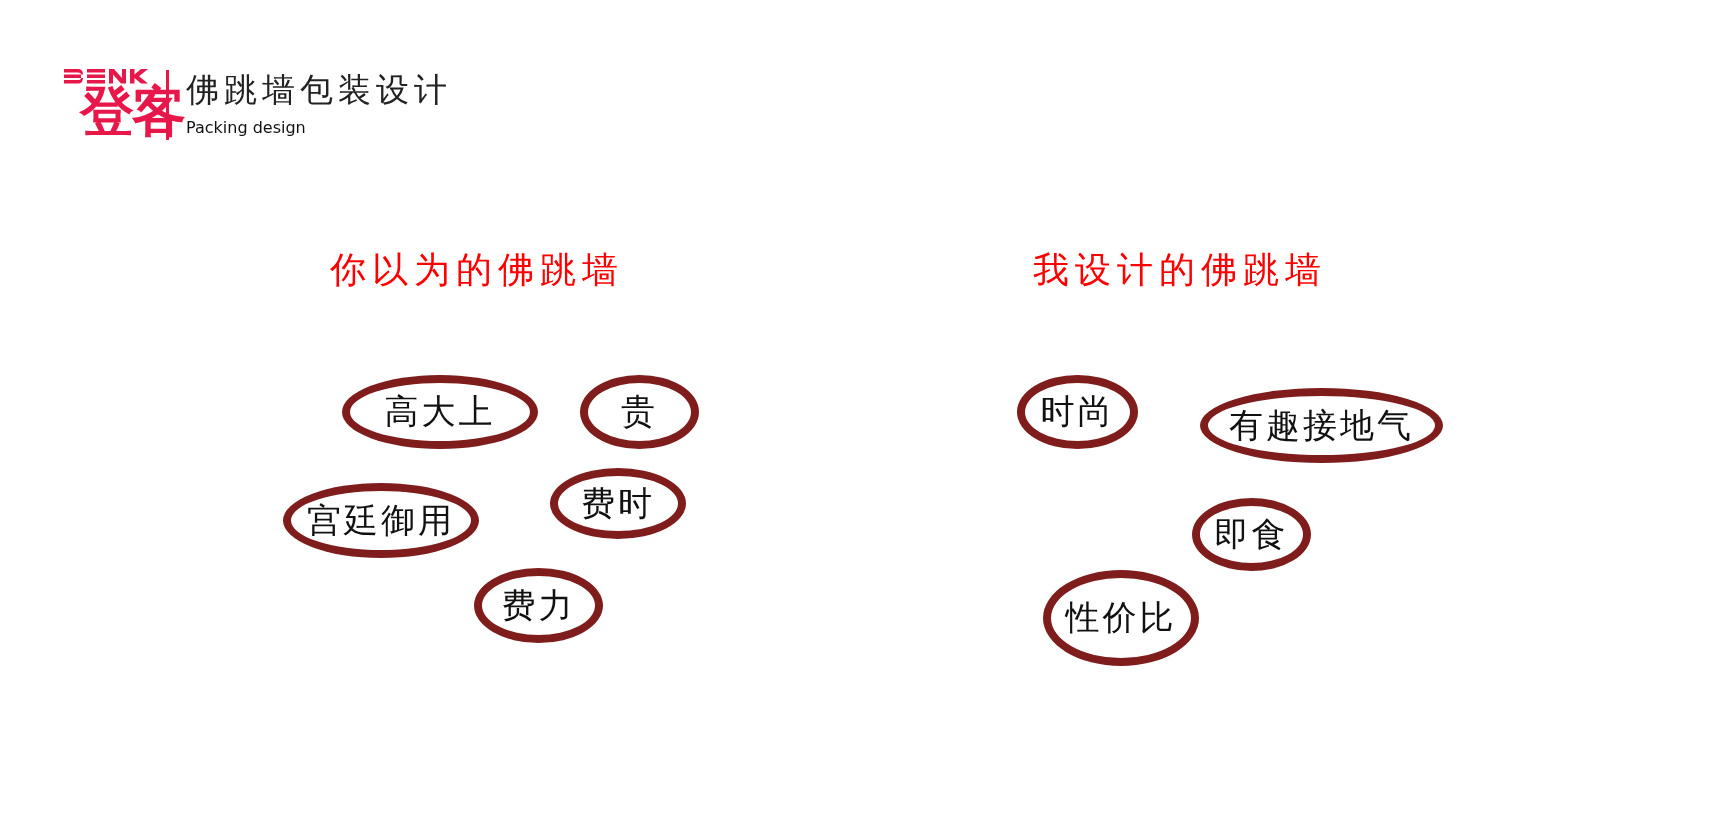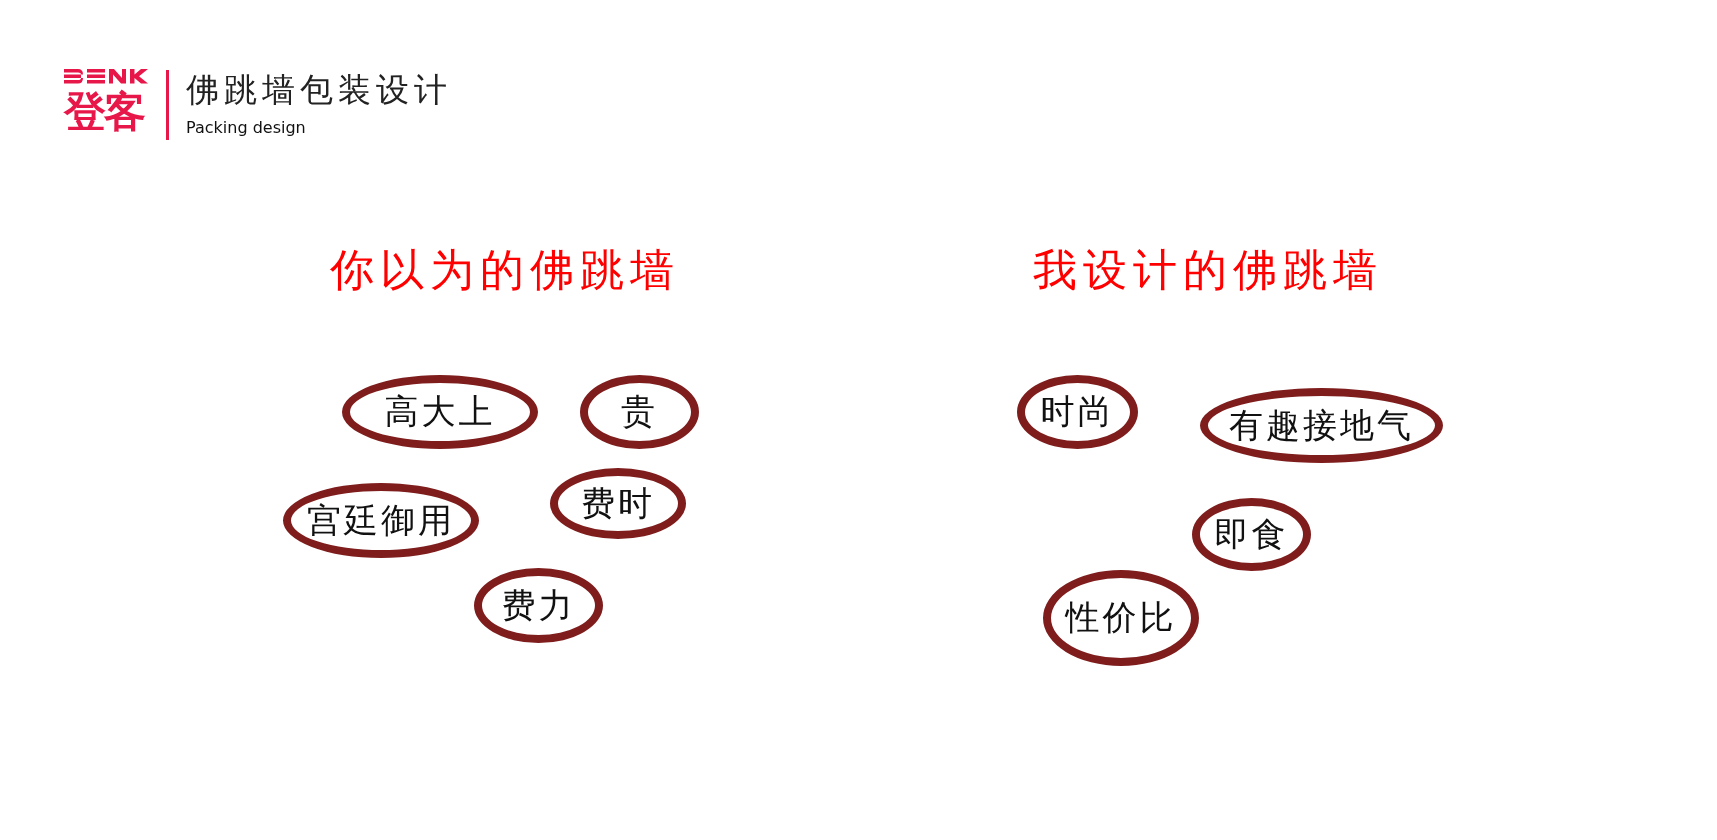--- a/index.html
+++ b/index.html
@@ -1,30 +1,30 @@
 <!DOCTYPE html>
 <html><head>
   <meta charset="utf-8">
   <style>
     html, body { margin: 0; padding: 0; background: #ffffff; }
     body { width: 1717px; height: 840px; position: relative; overflow: hidden;
            font-family: "DejaVu Serif", "Liberation Serif", serif; }
     .abs { position: absolute; }
     .logo-mark { left: 64px; top: 69px; width: 86px; height: 70px; }
-    .logo-cn { position: absolute; left: 0; top: 17px; width: 86px; height: 52px;
+    .logo-cn { position: absolute; left: 16px; top: 17px; width: 86px; height: 52px;
                color: #e8174a; font-family: "DejaVu Sans", "Liberation Sans", sans-serif;
-               font-weight: bold; font-size: 42px; line-height: 52px; letter-spacing: -2px;
+               font-weight: bold; font-size: 54px; line-height: 52px; letter-spacing: -2px;
                white-space: nowrap; }
     .logo-divider { left: 166px; top: 70px; width: 3px; height: 70px; background: #e8174a; }
     .brand-title { left: 186px; top: 70px; font-size: 33px; line-height: 40px; color: #222222;
                    letter-spacing: 5px; white-space: nowrap;
                    font-family: "DejaVu Serif", "Liberation Serif", serif; }
     .brand-subtitle { left: 186px; top: 114px; font-size: 16px; line-height: 28px; color: #111111;
                       white-space: nowrap; font-family: "DejaVu Sans", "Liberation Sans", sans-serif; }
-    .section-title { font-size: 44px; line-height: 52px; color: #ff0000; letter-spacing: 6px;
+    .section-title { font-size: 36px; line-height: 52px; color: #ff0000; letter-spacing: 6px;
                      white-space: nowrap; font-family: "DejaVu Serif", "Liberation Serif", serif; text-align: right; }
     .bubble { position: absolute; box-sizing: border-box; border: 8px solid #7f1d1d;
               border-radius: 50%; display: flex; align-items: center; justify-content: center;
               background: transparent; }
     .bubble span { font-size: 34px; color: #111111; letter-spacing: 3px; white-space: nowrap;
                    font-family: "DejaVu Serif", "Liberation Serif", serif; }
   </style>
 </head>
 <body>
 

